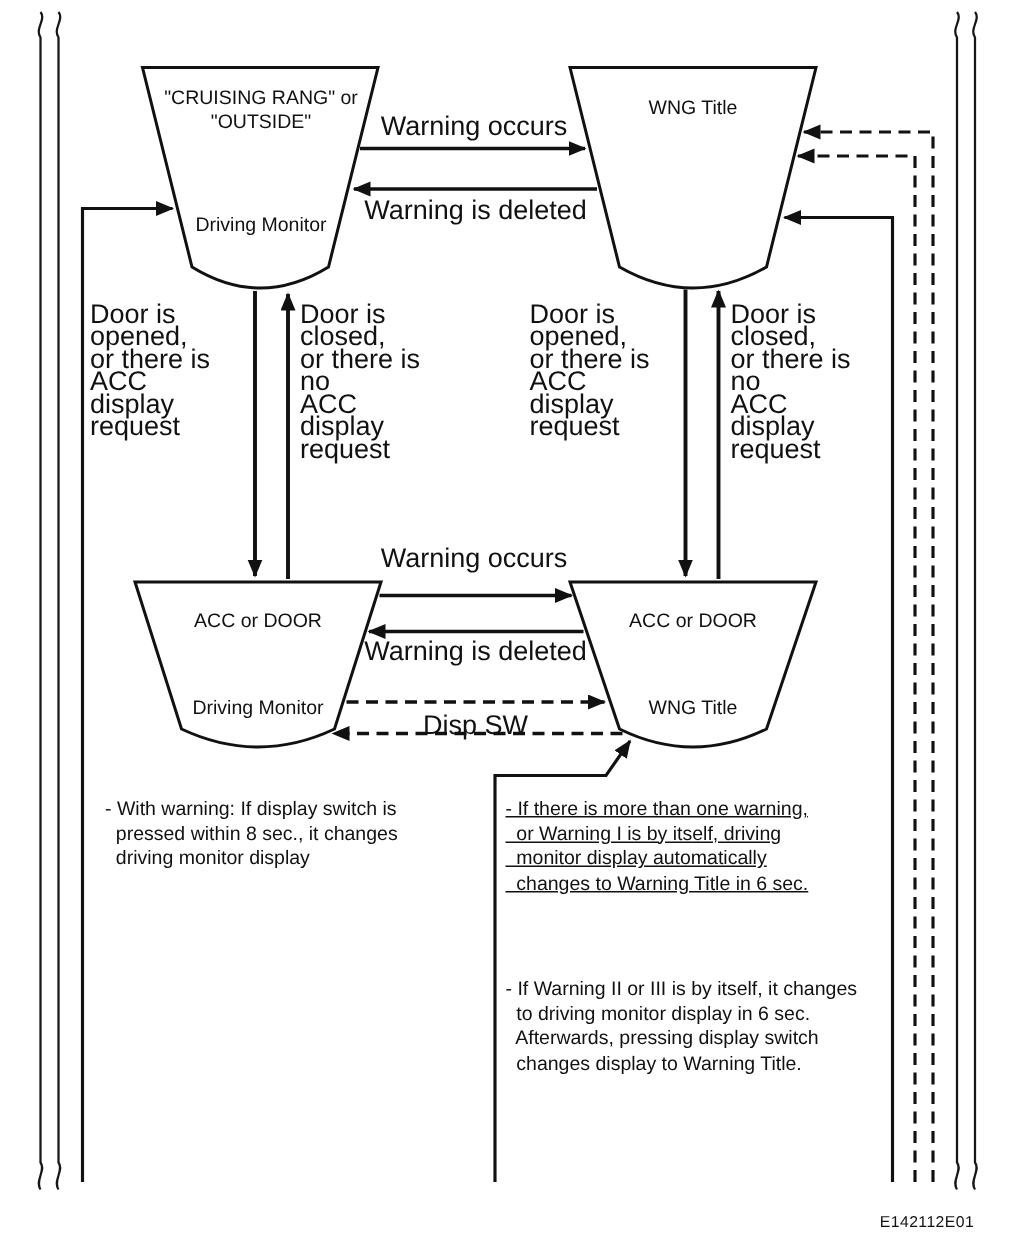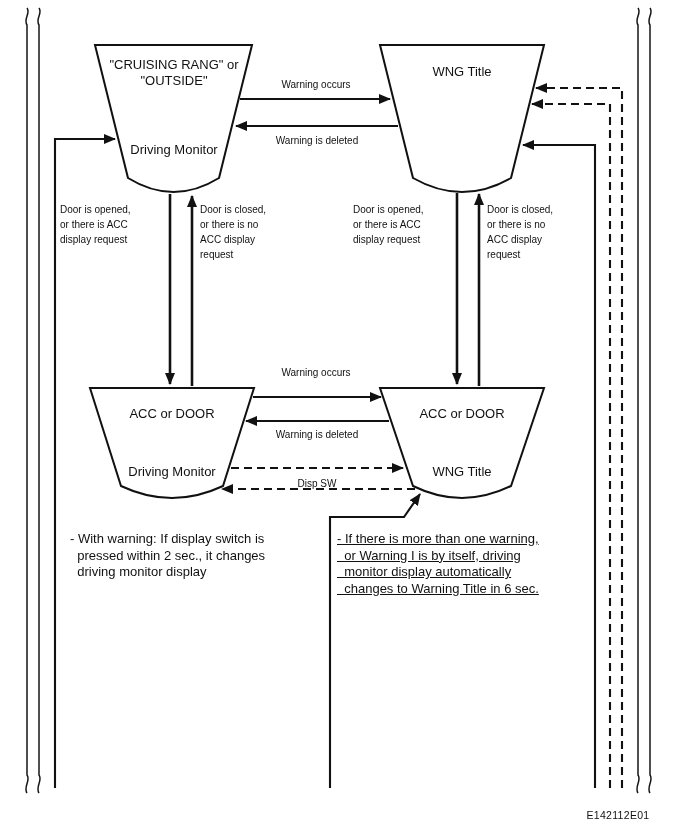--- a/index.html
+++ b/index.html
@@ -9,21 +9,21 @@
     height: 830px;
     background: #ffffff;
     font-family: "Liberation Sans", sans-serif;
     color: #111;
     overflow: hidden;
   }
   .stage svg { position:absolute; left:0; top:0; }
   .txt { position:absolute; font-size:13px; line-height:16px; }
   .center { text-align:center; }
   .prelines { white-space: pre-line; }
-  .edge-label { font-size:10px; line-height:15px; }
+  .edge-label { font-size:18px; line-height:15px; }
   .note { white-space: pre; font-size:13px; line-height:16.5px; }
   .code { font-size:10.5px; text-align:right; letter-spacing:0.3px; }
 </style>
 </head>
 <body>
 
 <div class="stage">
 
   <svg width="681" height="830" viewBox="0 0 681 830">
     <defs>
@@ -99,22 +99,26 @@
   <div class="txt edge-label prelines" style="left:487px; top:202px; width:95px;">Door is closed,
 or there is no
 ACC display
 request</div>
 
   <div class="txt edge-label center" style="left:246px; top:365px; width:140px;">Warning occurs</div>
   <div class="txt edge-label center" style="left:241px; top:427px; width:152px;">Warning is deleted</div>
   <div class="txt edge-label center" style="left:267px; top:476px; width:100px;">Disp SW</div>
 
   <div class="txt note" style="left:70px; top:531px;">- With warning: If display switch is
-  pressed within 2 sec., it changes
+  pressed within 8 sec., it changes
   driving monitor display</div>
   <div class="txt note" style="left:337px; top:531px;text-decoration:underline;">- If there is more than one warning,
   or Warning I is by itself, driving
   monitor display automatically
   changes to Warning Title in 6 sec.</div>
+  <div class="txt note" style="left:337px; top:651px;">- If Warning II or III is by itself, it changes
+  to driving monitor display in 6 sec.
+  Afterwards, pressing display switch
+  changes display to Warning Title.</div>
 
   <div class="txt code" style="left:568px; top:807px; width:100px;text-align:center;">E142112E01</div>
 
 </div>
 
 </body></html>

